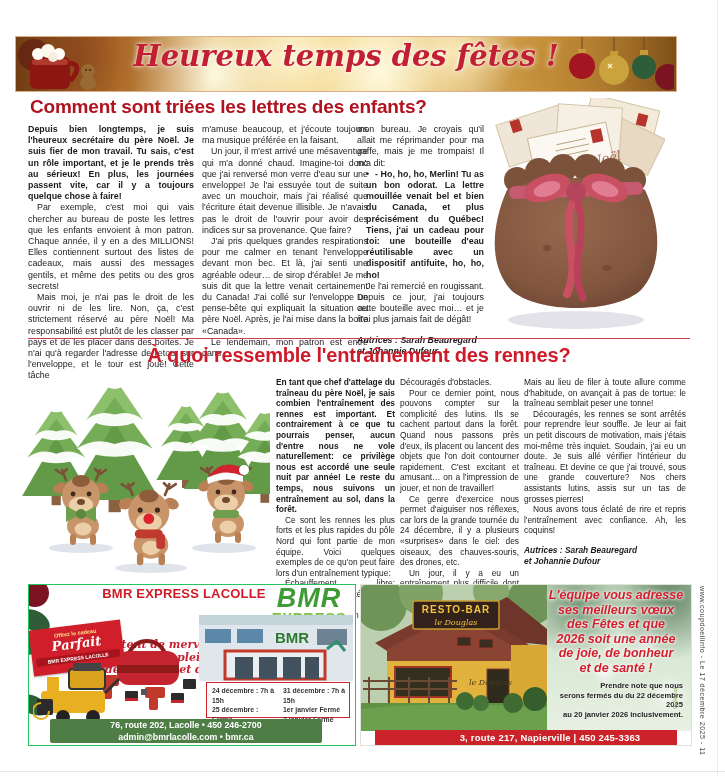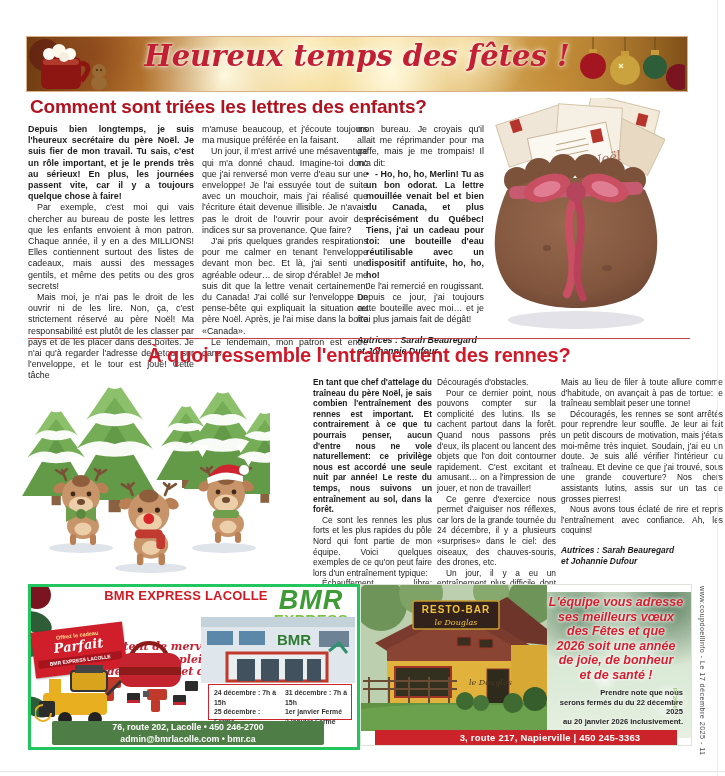--- a/index.html
+++ b/index.html
@@ -1,20 +1,20 @@
 <!DOCTYPE html>
 <html><head>
 <meta charset="utf-8">
 <style>
   html,body{margin:0;padding:0;background:#fff;}
   #page{position:relative;width:725px;height:776px;background:#fff;overflow:hidden;
         font-family:"Liberation Sans",sans-serif;color:#1c1c1c;}
 
   
-  #banner{position:absolute;left:26px;top:36px;width:660px;height:54px;border:1px solid #d9b089;
+  #banner{position:absolute;left:15px;top:36px;width:660px;height:54px;border:1px solid #d9b089;
     background:
       radial-gradient(circle at 10% 30%, rgba(120,40,20,.55), transparent 22%),
       radial-gradient(circle at 30% 70%, rgba(255,252,230,.95), transparent 18%),
       radial-gradient(circle at 42% 30%, rgba(255,245,210,.9), transparent 14%),
       radial-gradient(circle at 55% 65%, rgba(255,250,225,.9), transparent 16%),
       radial-gradient(circle at 66% 25%, rgba(255,240,195,.85), transparent 15%),
       radial-gradient(circle at 80% 60%, rgba(170,110,35,.5), transparent 30%),
       linear-gradient(90deg,#6e4412,#c98f35 16%,#f3d892 42%,#f7e4ab 56%,#d9a84a 80%,#7a4c16);}
   #banner-script{position:absolute;left:0;right:0;top:2px;text-align:center;
     font-family:"DejaVu Serif",serif;font-style:italic;font-weight:bold;font-size:29px;
@@ -26,40 +26,40 @@
   #a2-title{left:28px;top:344px;width:662px;text-align:center;font-size:20px;color:#cf1a2a;}
 
   
   .col{position:absolute;text-align:justify;}
   .col p{margin:0;}
   .col p + p{text-indent:9px;}
   .a1{top:124px;height:214px;font-size:8.9px;line-height:11.2px;}
   #a1c1{left:28px;width:166px;}
   #a1c2{left:202px;width:166px;}
   #a1c3{left:357px;width:127px;}
-  .a2{top:377px;height:212px;font-size:8.4px;line-height:10.6px;margin-left:37px;}
+  .a2{top:377px;height:212px;font-size:8.4px;line-height:10.6px;}
   #a2c1{left:276px;width:119px;}
   #a2c2{left:400px;width:119px;}
   #a2c3{left:524px;width:162px;}
   .lead{font-weight:bold;}
   .quote{font-weight:bold;position:relative;padding-left:9px;}
   .quote .bullet{position:absolute;left:0;top:0;}
   .byline{font-style:italic;font-weight:bold;text-align:left;margin-top:9px;line-height:11px;}
   .byline div{white-space:nowrap;}
 
   
   #rule1{position:absolute;left:28px;top:338px;width:662px;border-top:1.5px solid #c2424e;}
 
   
   #bag{position:absolute;left:487px;top:98px;width:178px;height:234px;}
   #forest{position:absolute;left:16px;top:376px;width:254px;height:206px;}
 
   
   .ad{position:absolute;top:584px;height:160px;background:#fff;}
-  #ad-bmr{left:28px;width:326px;border:3px solid #22c55e;}
+  #ad-bmr{left:28px;width:326px;border:1px solid #22c55e;}
   #ad-resto{left:360px;width:330px;border:1px solid #dfe3da;}
 
   
   #bmr-title{position:absolute;left:30px;top:1px;width:250px;text-align:center;
     font-size:13px;font-weight:bold;color:#cf1b25;letter-spacing:.2px;}
   #bmr-wishes{position:absolute;left:30px;top:14px;width:250px;text-align:center;
     font-family:"DejaVu Serif",serif;font-style:italic;font-weight:bold;
     font-size:11px;line-height:12.5px;color:#c72334;margin-top:40px;}
   #bmr-logo{position:absolute;right:2px;top:0;width:88px;text-align:center;line-height:1;}
   #bmr-logo .t{font-size:27px;font-weight:900;font-style:italic;color:#3f9b35;letter-spacing:1px;}
@@ -73,21 +73,21 @@
   #bmr-store{position:absolute;left:170px;top:30px;width:154px;height:66px;}
   #bmr-hours{position:absolute;left:177px;top:97px;width:142px;height:34px;background:#fff;
     border:1.5px solid #cf2430;display:flex;font-size:6.9px;font-weight:bold;color:#333;}
   #bmr-hours .hc{flex:1;padding:3px 0 0 5px;line-height:9.5px;}
   #bmr-green{position:absolute;left:21px;top:134px;width:272px;height:24px;background:#4e7e46;
     border-radius:2px;text-align:center;color:#fff;font-weight:bold;font-size:8.8px;line-height:11.5px;padding-top:1px;box-sizing:border-box;}
   .bmr-pine{position:absolute;pointer-events:none;}
 
   
   #resto-photo{position:absolute;left:0;top:0;width:186px;height:146px;}
-  #resto-right{position:absolute;left:186px;top:7px;right:0;height:146px;
+  #resto-right{position:absolute;left:186px;top:0;right:0;height:146px;
     background:
       radial-gradient(circle at 20% 15%, rgba(30,80,40,.55), transparent 30%),
       radial-gradient(circle at 85% 8%, rgba(25,70,35,.6), transparent 35%),
       radial-gradient(circle at 70% 40%, rgba(255,255,255,.8), transparent 12%),
       radial-gradient(circle at 40% 60%, rgba(255,255,255,.7), transparent 10%),
       radial-gradient(circle at 85% 75%, rgba(255,255,255,.7), transparent 12%),
       linear-gradient(180deg,#cfe0c8,#dcead8 60%,#e7f0e2);}
   #resto-greet{position:absolute;right:6px;top:3px;width:138px;text-align:center;
     font-size:12.5px;line-height:14.5px;font-weight:800;font-style:italic;color:#d31f2e;
     text-shadow:0 0 3px #fff,0 0 5px #fff;}

